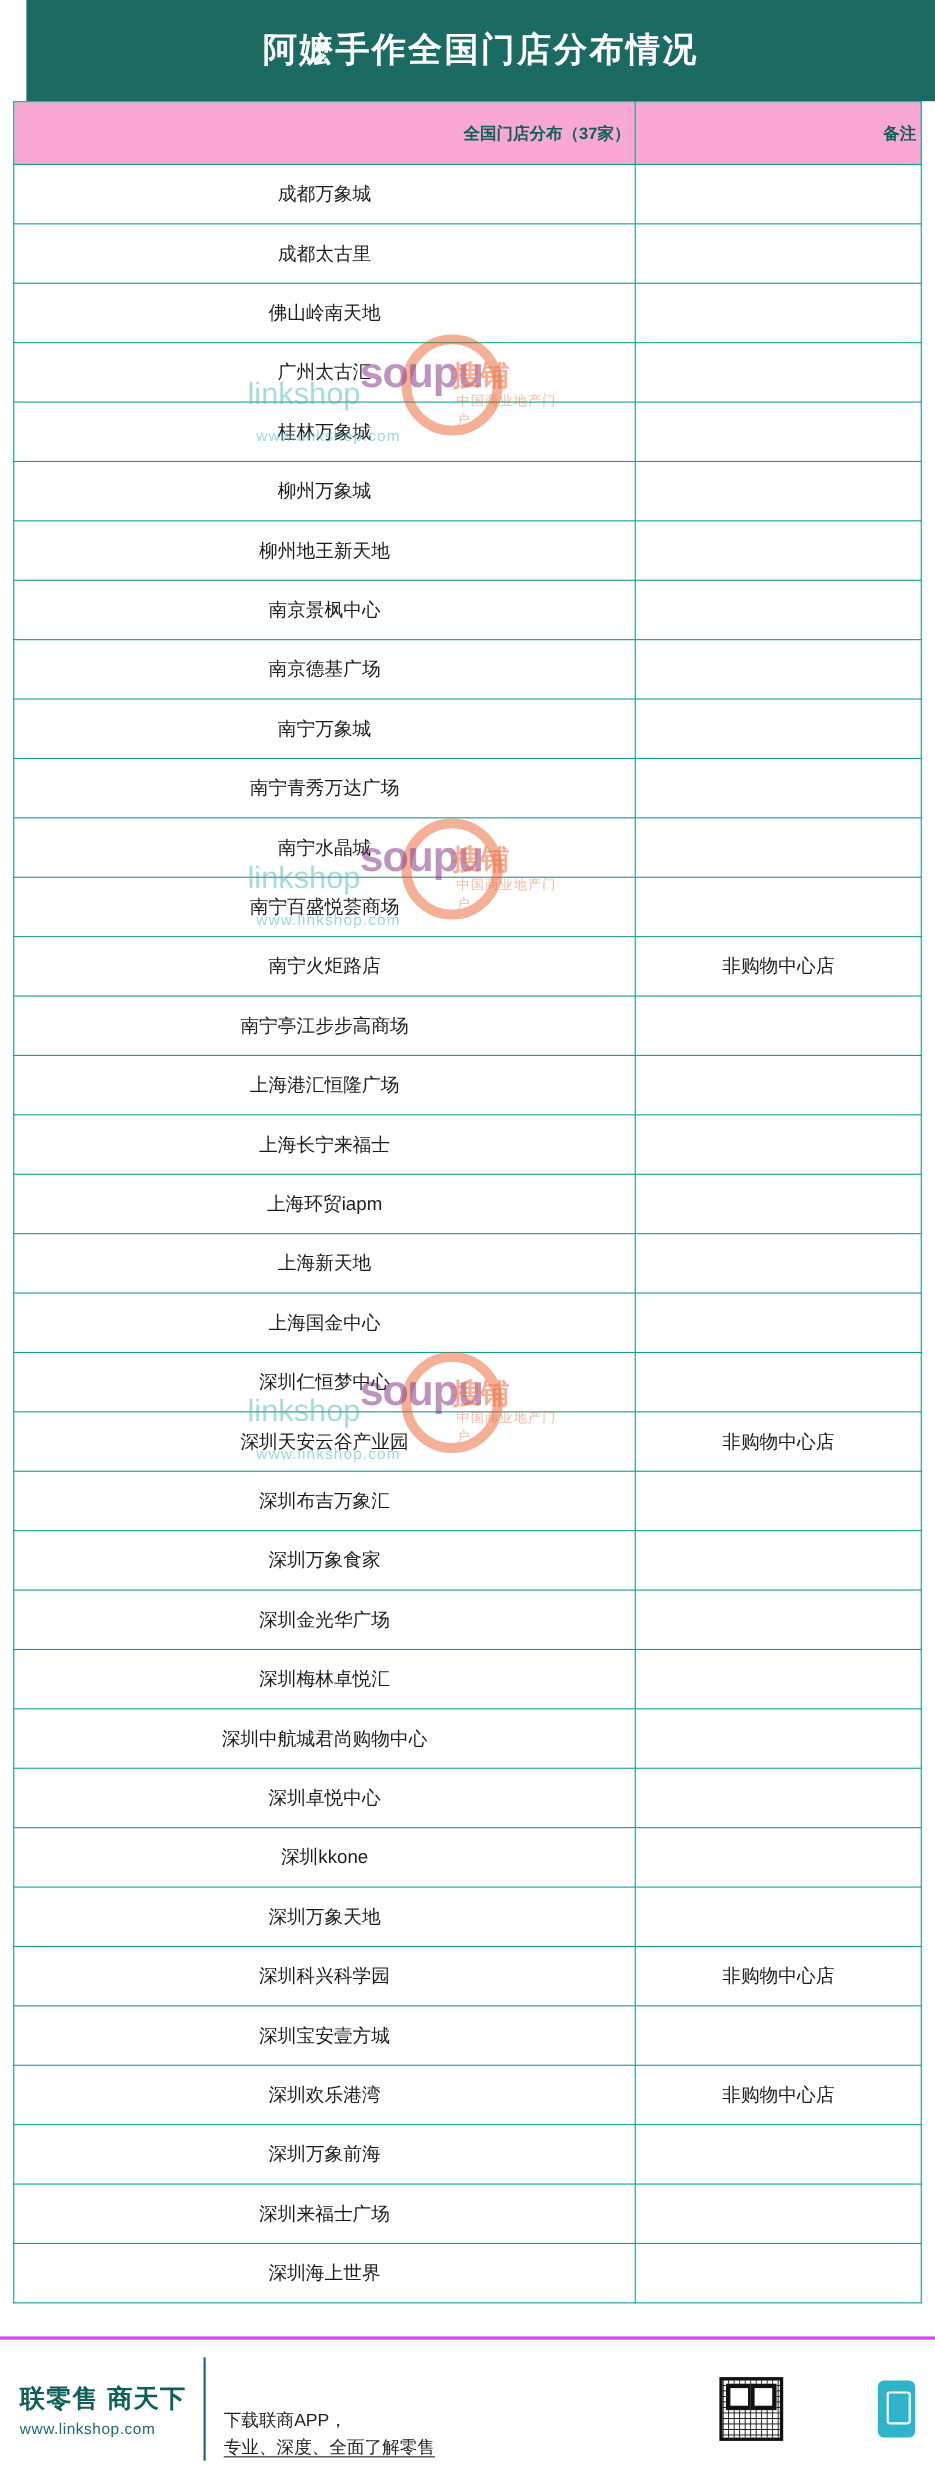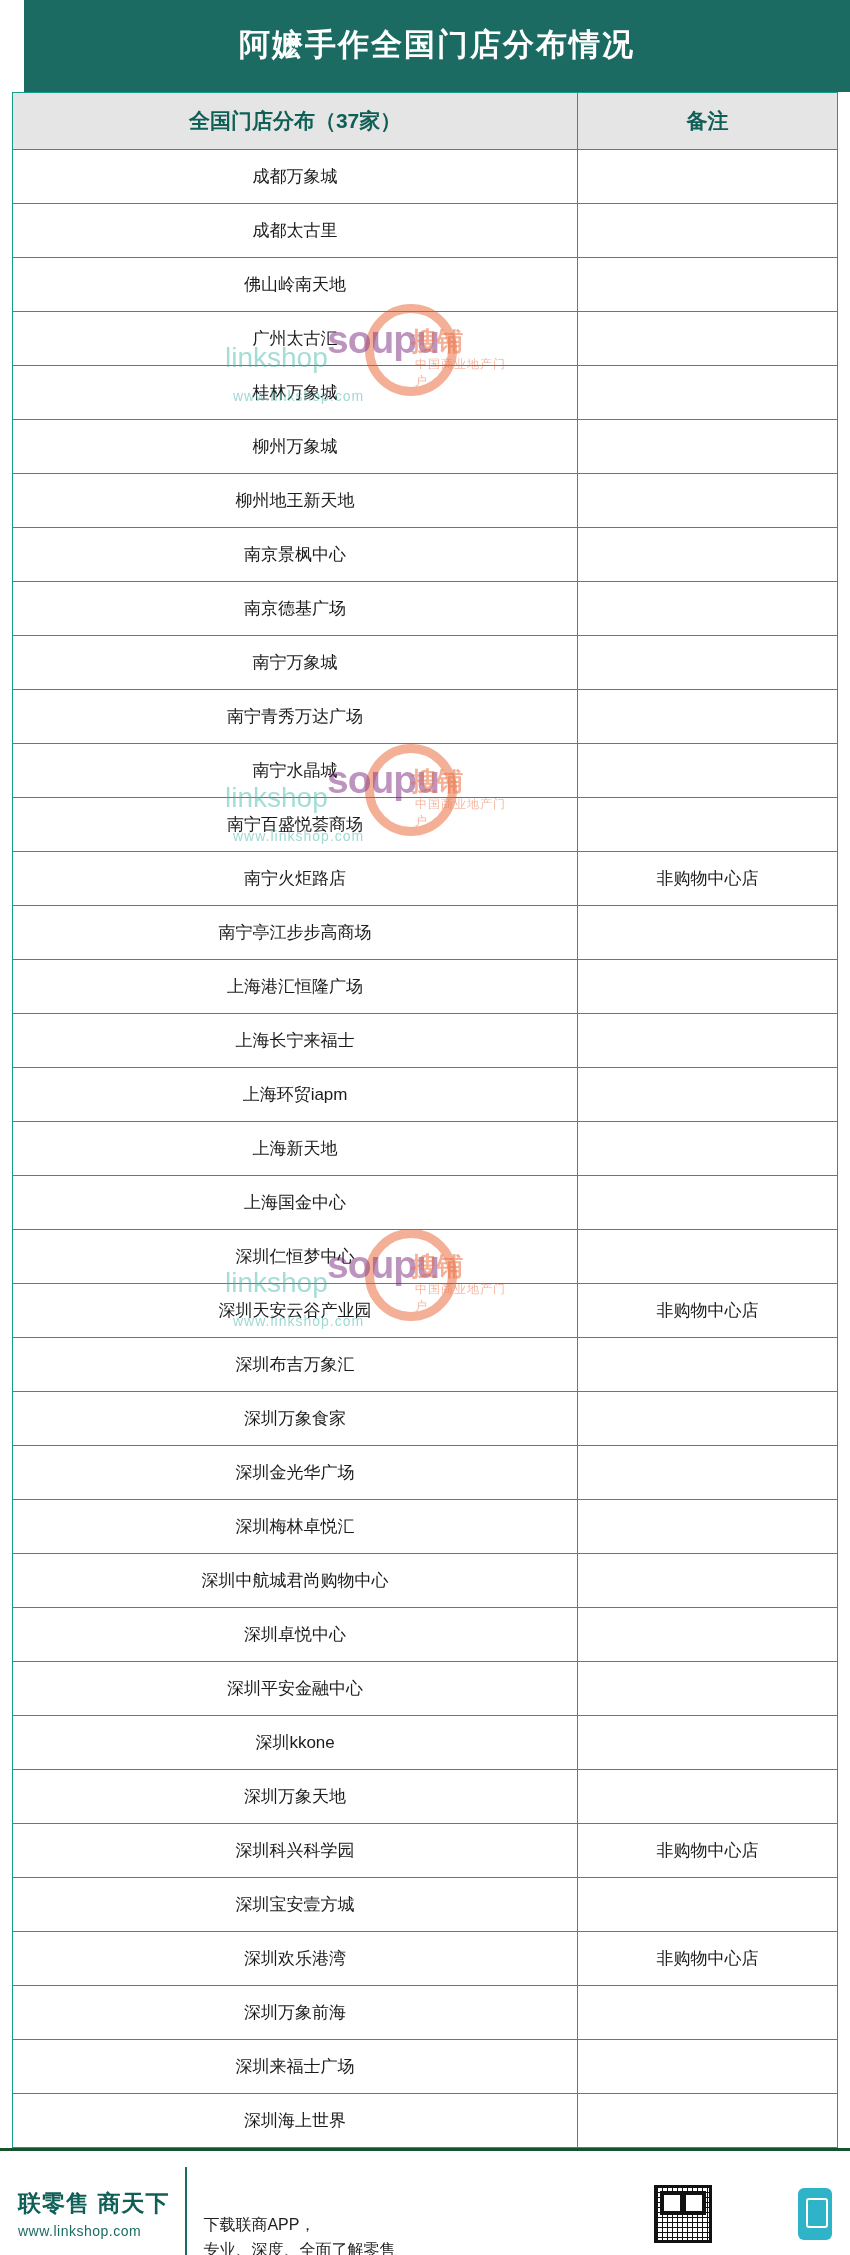--- a/index.html
+++ b/index.html
@@ -51,25 +51,26 @@
   table.store-table td {
     border: 1px solid #169d8c;
     text-align: center;
     vertical-align: middle;
     color: #1a1a1a;
     font-size: 17px;
     height: 53px;
     padding: 0 4px;
   }
   table.store-table th {
-    background: #e5e5e5;
-    font-size: 21px;
+    background: #f9a8d4;
+    font-size: 15px;
     font-weight: bold;
     color: #0f5f57;
     height: 56px;
+    text-align: right;
   }
   table.store-table col.c-name { width: 68.5%; }
   table.store-table col.c-note { width: 31.5%; }
 
   td.note-cell { font-size: 16px; }
 
   
   .watermark {
     position: absolute;
     pointer-events: none;
@@ -142,21 +143,21 @@
     opacity: .6;
     letter-spacing: 1px;
   }
   .wm-1 { left: 215px; top: 300px; }
   .wm-2 { left: 215px; top: 740px; }
   .wm-3 { left: 215px; top: 1225px; }
 
   
   .footer {
     margin-top: auto;
-    border-top: 3px solid #14532d;
+    border-top: 3px solid #d946ef;
     display: flex;
     align-items: center;
     padding: 14px 18px 16px 18px;
     box-sizing: border-box;
     background: #ffffff;
     min-height: 78px;
   }
   .footer-brand {
     display: flex;
     flex-direction: column;
@@ -366,24 +367,20 @@
           </tr>
         <tr>
             <td>深圳中航城君尚购物中心</td>
             <td class="note-cell"></td>
           </tr>
         <tr>
             <td>深圳卓悦中心</td>
             <td class="note-cell"></td>
           </tr>
         <tr>
-            <td>深圳平安金融中心</td>
-            <td class="note-cell"></td>
-          </tr>
-        <tr>
             <td>深圳kkone</td>
             <td class="note-cell"></td>
           </tr>
         <tr>
             <td>深圳万象天地</td>
             <td class="note-cell"></td>
           </tr>
         <tr>
             <td>深圳科兴科学园</td>
             <td class="note-cell">非购物中心店</td>

